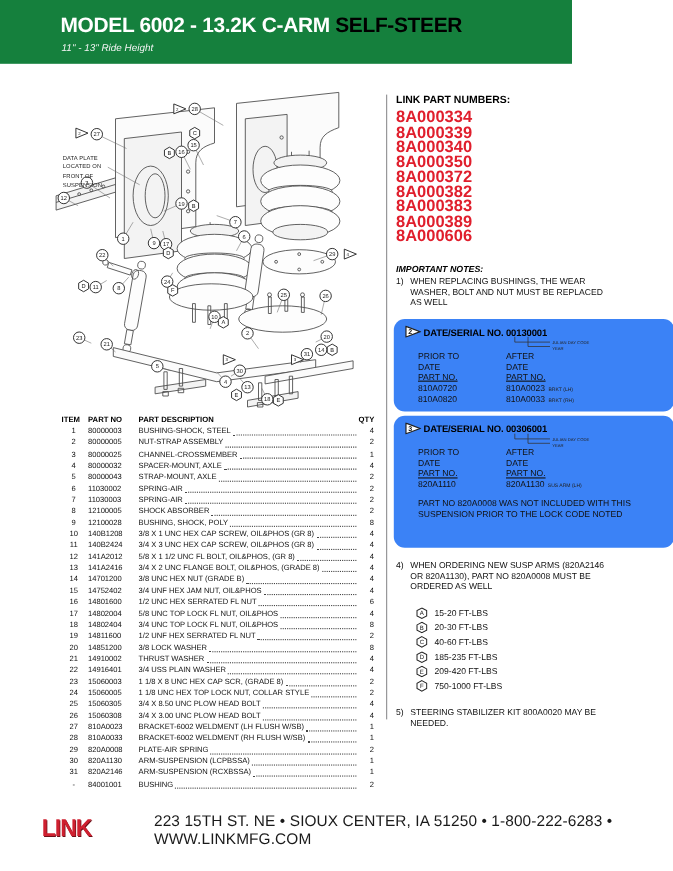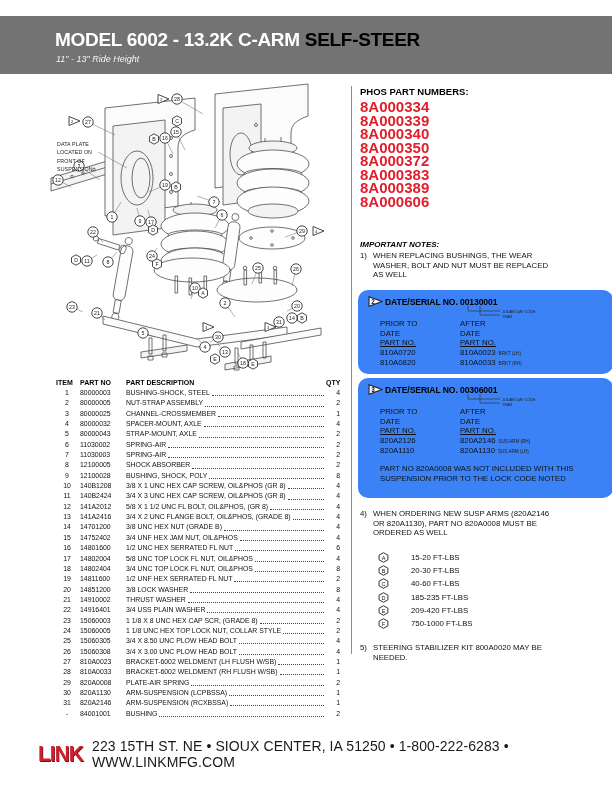--- a/index.html
+++ b/index.html
@@ -1,21 +1,21 @@
 <!DOCTYPE html>
 <html><head>
 <meta charset="utf-8">
 <style>
   * { margin:0; padding:0; box-sizing:border-box; }
   html,body { background:#fff; }
   body { font-family:"Liberation Sans", sans-serif; }
   .page { position:relative; width:612px; height:792px; background:#fff; overflow:hidden; }
 
   
-  .hdr { position:absolute; left:0; top:0; width:612px; height:58px; background:#737373;margin-top:16px; }
+  .hdr { position:absolute; left:0; top:0; width:520px; height:58px; background:#15803d; }
   .hdr-title { position:absolute; left:55px; top:13px; font-size:19px; font-weight:bold; color:#fff; letter-spacing:-0.3px; white-space:nowrap; }
   .hdr-title .accent { color:#000; }
   .hdr-sub { position:absolute; left:56px; top:38px; font-size:9px; font-style:italic; color:#f4f4f4; }
 
   
   .diagram { position:absolute; left:45px; top:80px; width:305px; height:302px; }
   .diagram path, .diagram ellipse, .diagram rect, .diagram line, .diagram circle, .diagram polygon { vector-effect:non-scaling-stroke; }
   .art { stroke:#4c4c4c; stroke-width:0.8; fill:none; }
   .art .f0 { fill:#fbfbfb; } .art .f1 { fill:#f3f3f3; } .art .f2 { fill:#fdfdfd; }
   .co-shape { fill:#fff; stroke:#333; stroke-width:0.9; }
@@ -57,36 +57,36 @@
   .db-row .u { text-decoration:underline; }
   .db-sfx { font-size:4.6px; margin-left:3px; color:#222; }
   .db-note { font-size:7.8px; line-height:9.6px; color:#111; padding-left:12px; margin-top:7px; width:210px; }
 
   
   .torque { position:absolute; left:378px; top:551px; }
   .tq-row { display:flex; align-items:center; height:13.2px; }
   .tq-hex { width:11px; height:11px; flex:none; margin-right:6px; }
   .tq-hex polygon { fill:#fff; stroke:#222; stroke-width:1; }
   .tq-hex text { font-size:6px; text-anchor:middle; fill:#111; font-family:"Liberation Sans",sans-serif; }
-  .tq-val { font-size:7.8px; color:#111;margin-left:16px; }
+  .tq-val { font-size:7.8px; color:#111; }
 
   
   .ptable { position:absolute; left:54px; top:377px; width:286px; }
   .pt-head { display:flex; font-size:7px; font-weight:bold; line-height:11px; }
   .pt-row { display:flex; font-size:6.9px; line-height:10.35px; color:#111; }
   .c-item { width:26px; flex:none; text-align:center; }
   .c-part { width:46px; flex:none; }
   .c-desc { flex:1; display:flex; min-width:0; }
   .d-txt { white-space:nowrap; }
   .dots { flex:1; border-bottom:1px dotted #444; margin:0 2px 2.2px 2px; }
   .c-qty { width:14px; flex:none; text-align:right; }
   .pt-head .c-item { text-align:left; padding-left:2px; }
 
   
-  .foot { position:absolute; left:38px; top:738px; display:flex; align-items:center; }
+  .foot { position:absolute; left:38px; top:738px; display:flex; align-items:center;gap:48px; }
   .logo { font-size:21px; font-weight:900; color:#cf2030; letter-spacing:-1px; transform:scaleY(1.05); text-shadow:0.7px 0.7px 0 #6d1018; font-family:"Liberation Sans",sans-serif; }
   .addr { font-size:14px; color:#1a1a1a; margin-left:9px; letter-spacing:0.1px; }
 </style>
 </head>
 <body>
 
 <div class="page">
 
   <header class="hdr">
     <div class="hdr-title">
@@ -336,33 +336,34 @@
         <text x="198" y="284.9" class="co-text">18</text>
         <polygon points="212.5,286.6 208.0,289.2 203.5,286.6 203.5,281.4 208.0,278.8 212.5,281.4" class="co-shape"></polygon>
         <text x="208" y="285.9" class="co-text">E</text>
       </g>
   </svg>
   <div class="data-plate-note">DATA PLATE LOCATED ON FRONT OF SUSPENSION</div>
 
   <div class="vline"></div>
 
   <section class="linkparts">
-    <h2>PHOS PART NUMBERS:</h2>
+    <h2>LINK PART NUMBERS:</h2>
     <div>
 
         <div class="lp-num">8A000334</div>
 
         <div class="lp-num">8A000339</div>
 
         <div class="lp-num">8A000340</div>
 
         <div class="lp-num">8A000350</div>
 
         <div class="lp-num">8A000372</div>
 
+        <div class="lp-num">8A000382</div>
 
         <div class="lp-num">8A000383</div>
 
         <div class="lp-num">8A000389</div>
 
         <div class="lp-num">8A000606</div>
       </div>
   </section>
 
   <div class="notes-head">IMPORTANT NOTES:</div>
@@ -434,25 +435,20 @@
     <div class="db-row">
         <span class="db-c1">DATE</span>
         <span class="db-c2">DATE</span>
       </div>
     <div class="db-row">
         <span class="db-c1 u">PART NO.</span>
         <span class="db-c2 u">PART NO.</span>
       </div>
     <div>
 
-        <div class="db-row">
-          <span class="db-c1">820A2126</span>
-          <span class="db-c2">820A2146</span>
-          <span class="db-sfx">SUS ARM (RH)</span>
-        </div>
 
         <div class="db-row">
           <span class="db-c1">820A1110</span>
           <span class="db-c2">820A1130</span>
           <span class="db-sfx">SUS ARM (LH)</span>
         </div>
       </div>
     <div class="db-note">PART NO 820A0008 WAS NOT INCLUDED WITH THIS SUSPENSION PRIOR TO THE LOCK CODE NOTED</div>
   </div>
 

